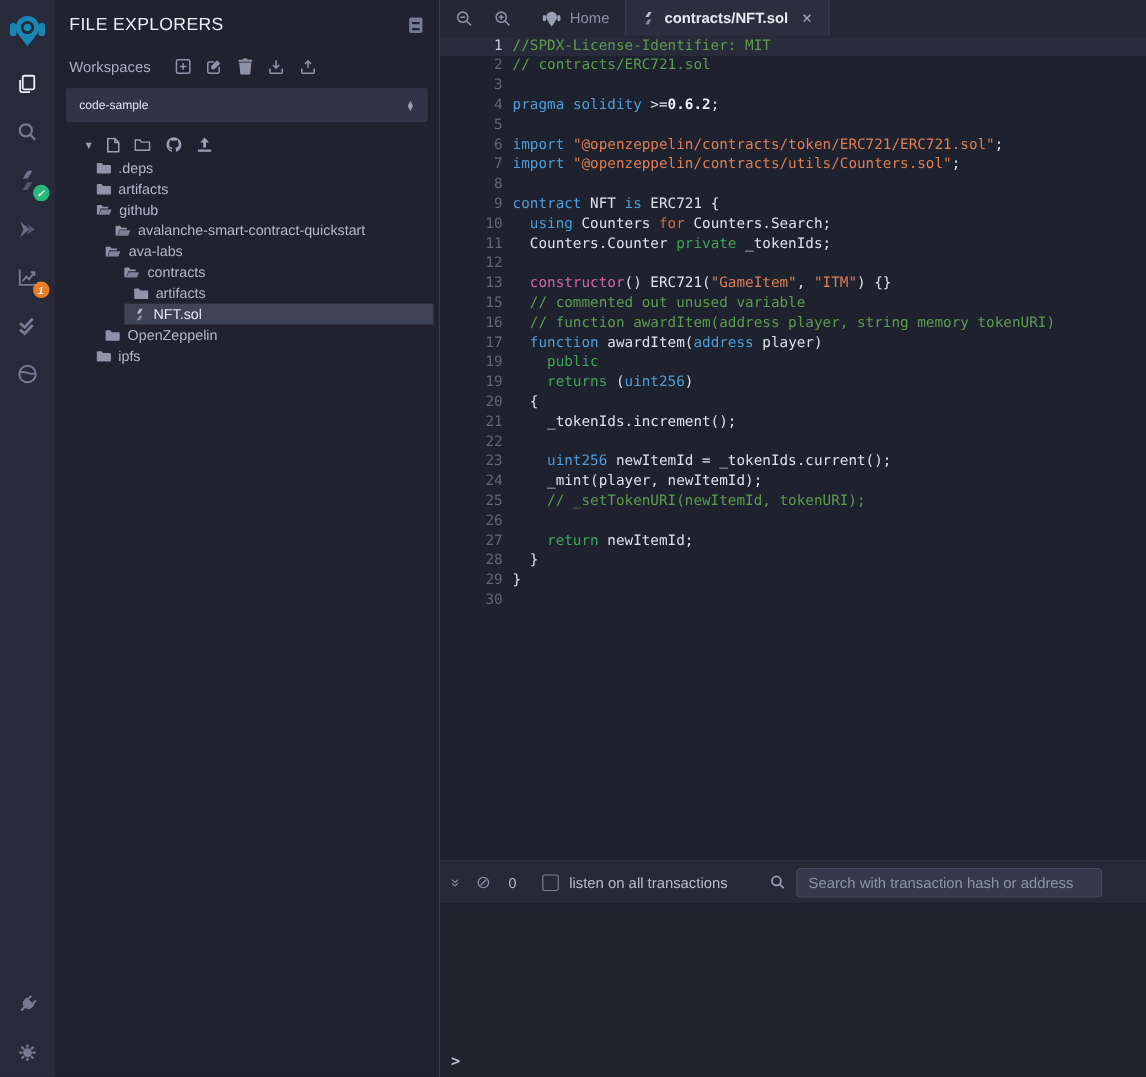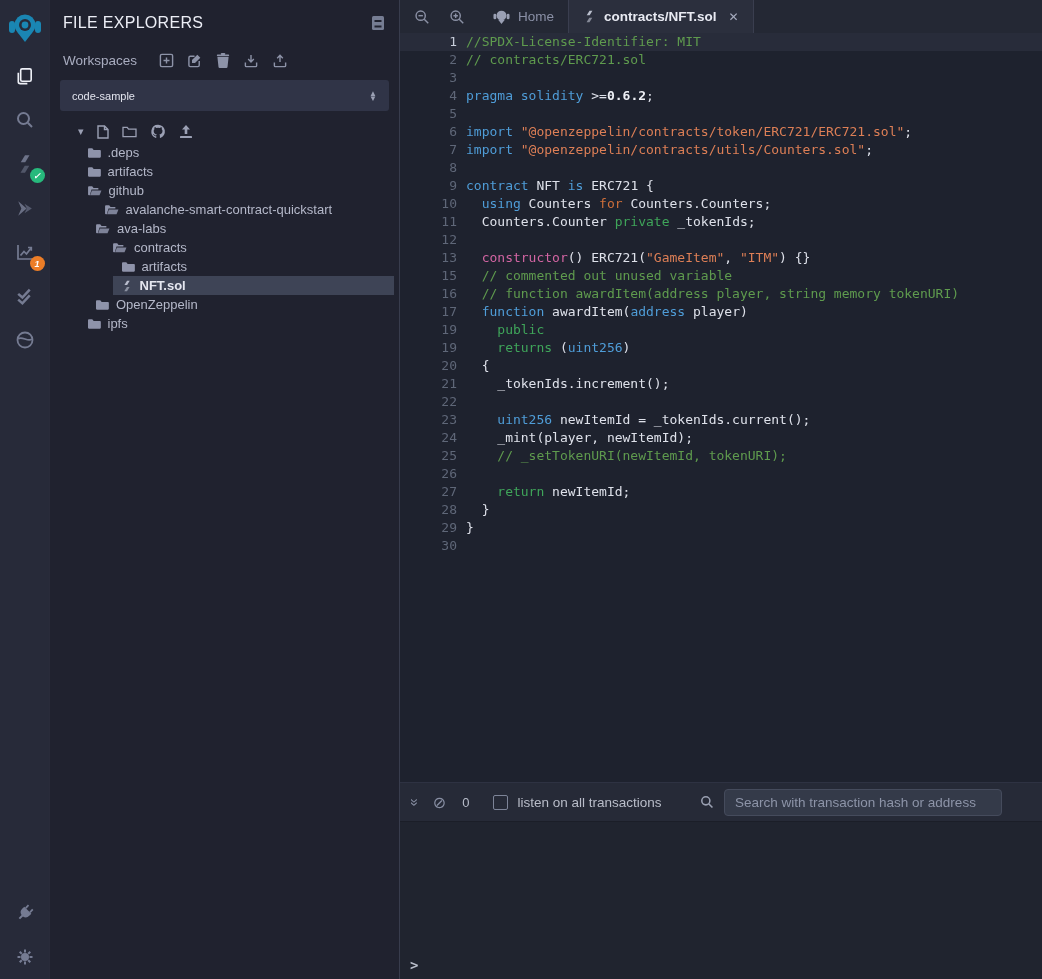--- a/index.html
+++ b/index.html
@@ -37,21 +37,21 @@
   .updn { display:flex; flex-direction:column; line-height:5px; color:#9ba0b4; font-size:8px; }
 
   .tree-toolbar { display:flex; align-items:center; gap:13px; margin:13px 0 4px 28px; color:#9ba0b4; }
   .tree-toolbar .titem { cursor:pointer; display:flex; align-items:center; font-size:11px; }
   .tree { font-size:13px; }
   .trow { height:19px; line-height:19px; display:flex; align-items:center; position:relative; cursor:pointer; }
   .trow .ticon { display:flex; margin-right:7px; color:#8e93aa; position:relative; z-index:1; }
   .trow .tlabel { color:#b4b8c9; position:relative; z-index:1; white-space:nowrap; }
   .trow.selected::before { content:""; position:absolute; left:63px; right:5px; top:0; bottom:0;
                            background:#3e4456; }
-  .trow.selected .tlabel { color:#e4e6ef;font-weight:bold; }
+  .trow.selected .tlabel { color:#e4e6ef; }
   .trow.selected .ticon { color:#c0c4d4; }
 
   
   .main { flex:1; display:flex; flex-direction:column; min-width:0; }
   .tabbar { height:33px; background:#242834; display:flex; align-items:center; flex-shrink:0; }
   .zoombtn { margin-left:14px; color:#8b91a5; cursor:pointer; display:flex; }
   .tab { height:33px; display:flex; align-items:center; padding:0 14px; font-size:13.5px;
          color:#8a90a6; cursor:pointer; gap:8px; }
   .tab.home { margin-left:14px; }
   .tab.active { background:#2b2f3d; border-left:1px solid #3a3e4f; border-right:1px solid #3a3e4f;
@@ -406,21 +406,21 @@
     <div class="editor" id="code-editor">
         <div class="cline cur"><span class="lnum">1</span><span class="lcode"><span class="sg-c">//SPDX-License-Identifier: MIT</span></span></div>
         <div class="cline"><span class="lnum">2</span><span class="lcode"><span class="sg-c">// contracts/ERC721.sol</span></span></div>
         <div class="cline"><span class="lnum">3</span><span class="lcode"></span></div>
         <div class="cline"><span class="lnum">4</span><span class="lcode"><span class="sg-k">pragma</span><span class="sg-t"> </span><span class="sg-k">solidity</span><span class="sg-t"> &gt;=</span><span class="sg-n">0.6.2</span><span class="sg-t">;</span></span></div>
         <div class="cline"><span class="lnum">5</span><span class="lcode"></span></div>
         <div class="cline"><span class="lnum">6</span><span class="lcode"><span class="sg-k">import</span><span class="sg-t"> </span><span class="sg-s">"@openzeppelin/contracts/token/ERC721/ERC721.sol"</span><span class="sg-t">;</span></span></div>
         <div class="cline"><span class="lnum">7</span><span class="lcode"><span class="sg-k">import</span><span class="sg-t"> </span><span class="sg-s">"@openzeppelin/contracts/utils/Counters.sol"</span><span class="sg-t">;</span></span></div>
         <div class="cline"><span class="lnum">8</span><span class="lcode"></span></div>
         <div class="cline"><span class="lnum">9</span><span class="lcode"><span class="sg-k">contract</span><span class="sg-t"> NFT </span><span class="sg-k">is</span><span class="sg-t"> ERC721 {</span></span></div>
-        <div class="cline"><span class="lnum">10</span><span class="lcode"><span class="sg-t">  </span><span class="sg-k">using</span><span class="sg-t"> Counters </span><span class="sg-o">for</span><span class="sg-t"> Counters.Counters;</span></span></div>
+        <div class="cline"><span class="lnum">10</span><span class="lcode"><span class="sg-t">  </span><span class="sg-k">using</span><span class="sg-t"> Counters </span><span class="sg-o">for</span><span class="sg-t"> Counters.Search;</span></span></div>
         <div class="cline"><span class="lnum">11</span><span class="lcode"><span class="sg-t">  Counters.Counter </span><span class="sg-g">private</span><span class="sg-t"> _tokenIds;</span></span></div>
         <div class="cline"><span class="lnum">12</span><span class="lcode"></span></div>
         <div class="cline"><span class="lnum">13</span><span class="lcode"><span class="sg-t">  </span><span class="sg-p">constructor</span><span class="sg-t">() ERC721(</span><span class="sg-s">"GameItem"</span><span class="sg-t">, </span><span class="sg-s">"ITM"</span><span class="sg-t">) {}</span></span></div>
         <div class="cline"><span class="lnum">15</span><span class="lcode"><span class="sg-t">  </span><span class="sg-c">// commented out unused variable</span></span></div>
         <div class="cline"><span class="lnum">16</span><span class="lcode"><span class="sg-t">  </span><span class="sg-c">// function awardItem(address player, string memory tokenURI)</span></span></div>
         <div class="cline"><span class="lnum">17</span><span class="lcode"><span class="sg-t">  </span><span class="sg-k">function</span><span class="sg-t"> awardItem(</span><span class="sg-k">address</span><span class="sg-t"> player)</span></span></div>
         <div class="cline"><span class="lnum">19</span><span class="lcode"><span class="sg-t">    </span><span class="sg-g">public</span></span></div>
         <div class="cline"><span class="lnum">19</span><span class="lcode"><span class="sg-t">    </span><span class="sg-g">returns</span><span class="sg-t"> (</span><span class="sg-k">uint256</span><span class="sg-t">)</span></span></div>
         <div class="cline"><span class="lnum">20</span><span class="lcode"><span class="sg-t">  {</span></span></div>
         <div class="cline"><span class="lnum">21</span><span class="lcode"><span class="sg-t">    _tokenIds.increment();</span></span></div>

